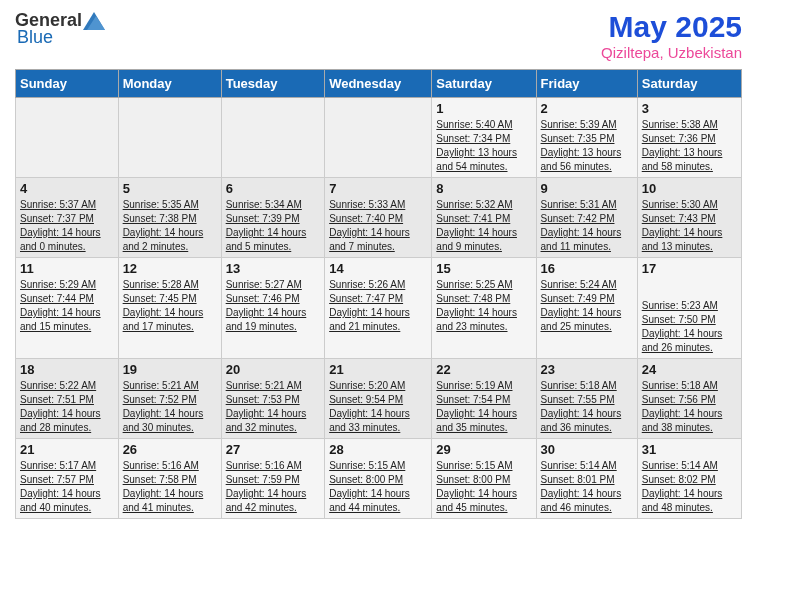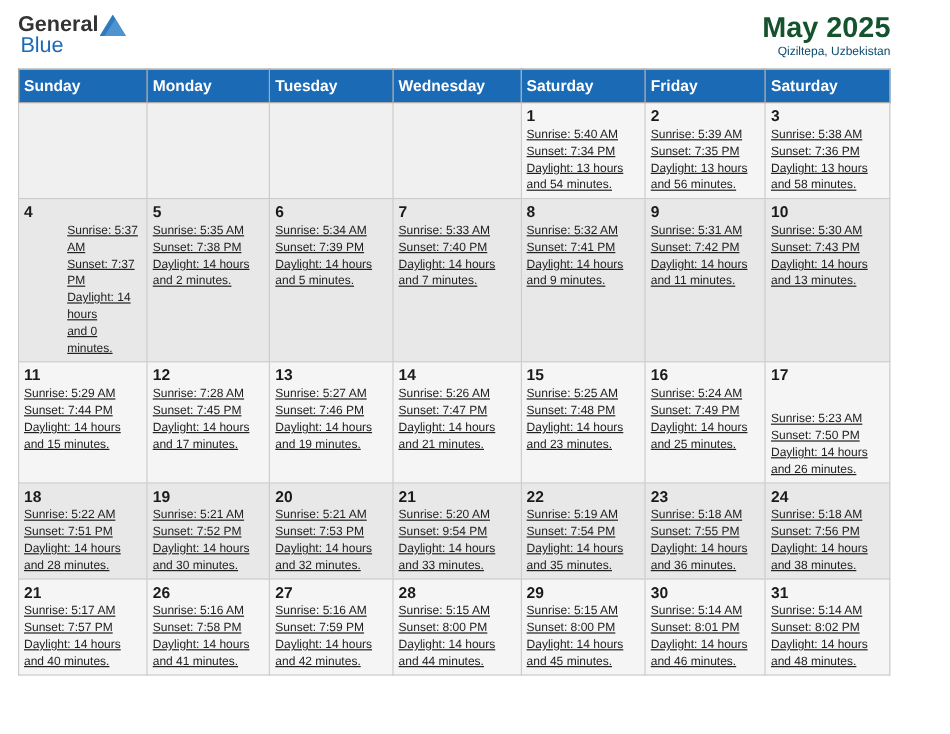--- a/index.html
+++ b/index.html
@@ -59,22 +59,22 @@
           <span style="font-size:18px; font-weight:bold; color:#333;">General</span>
           <svg width="22" height="18" viewBox="0 0 22 18" style="margin-left:1px;">
             <polygon points="0,18 11,0 22,18" fill="#1a6ab5" opacity="0.9"></polygon>
             <polygon points="4,18 13,4 22,18" fill="#5da0d8" opacity="0.7"></polygon>
           </svg>
         </div>
         <span style="font-size:18px; font-weight:normal; color:#1a6ab5; margin-top:-4px; margin-left:2px;">Blue</span>
       </div>
     </div>
     <div class="title-block">
-      <div style="font-size:24px; font-weight:bold; color:#14532d;">May 2025</div>
-      <div style="font-size:10px; color:#0c4a6e;">Qiziltepa, Uzbekistan</div>
+      <div style="font-size:30px; font-weight:bold; color:#1d4ed8;">May 2025</div>
+      <div style="font-size:15px; color:#ec4899;">Qiziltepa, Uzbekistan</div>
     </div>
   </div>
 
   <table class="calendar">
     <thead>
       <tr>
         <th>Sunday</th>
         <th>Monday</th>
         <th>Tuesday</th>
         <th>Wednesday</th>
@@ -107,21 +107,21 @@
             <span class="day-num">3</span>
             <div class="day-info" style="white-space: pre-line;">Sunrise: 5:38 AM
 Sunset: 7:36 PM
 Daylight: 13 hours
 and 58 minutes.</div>
           </td>
         </tr>
         <tr>
           <td>
             <span class="day-num">4</span>
-            <div class="day-info" style="white-space: pre-line; margin-left: 36px;">Sunrise: 5:37 AM
+            <div class="day-info" style="white-space: pre-line;">Sunrise: 5:37 AM
 Sunset: 7:37 PM
 Daylight: 14 hours
 and 0 minutes.</div>
           </td>
           <td>
             <span class="day-num">5</span>
             <div class="day-info" style="white-space: pre-line;">Sunrise: 5:35 AM
 Sunset: 7:38 PM
 Daylight: 14 hours
 and 2 minutes.</div>
@@ -165,21 +165,21 @@
         <tr>
           <td>
             <span class="day-num">11</span>
             <div class="day-info" style="white-space: pre-line;">Sunrise: 5:29 AM
 Sunset: 7:44 PM
 Daylight: 14 hours
 and 15 minutes.</div>
           </td>
           <td>
             <span class="day-num">12</span>
-            <div class="day-info" style="white-space: pre-line;">Sunrise: 7:28 AM
+            <div class="day-info" style="white-space: pre-line;">Sunrise: 5:28 AM
 Sunset: 7:45 PM
 Daylight: 14 hours
 and 17 minutes.</div>
           </td>
           <td>
             <span class="day-num">13</span>
             <div class="day-info" style="white-space: pre-line;">Sunrise: 5:27 AM
 Sunset: 7:46 PM
 Daylight: 14 hours
 and 19 minutes.</div>

